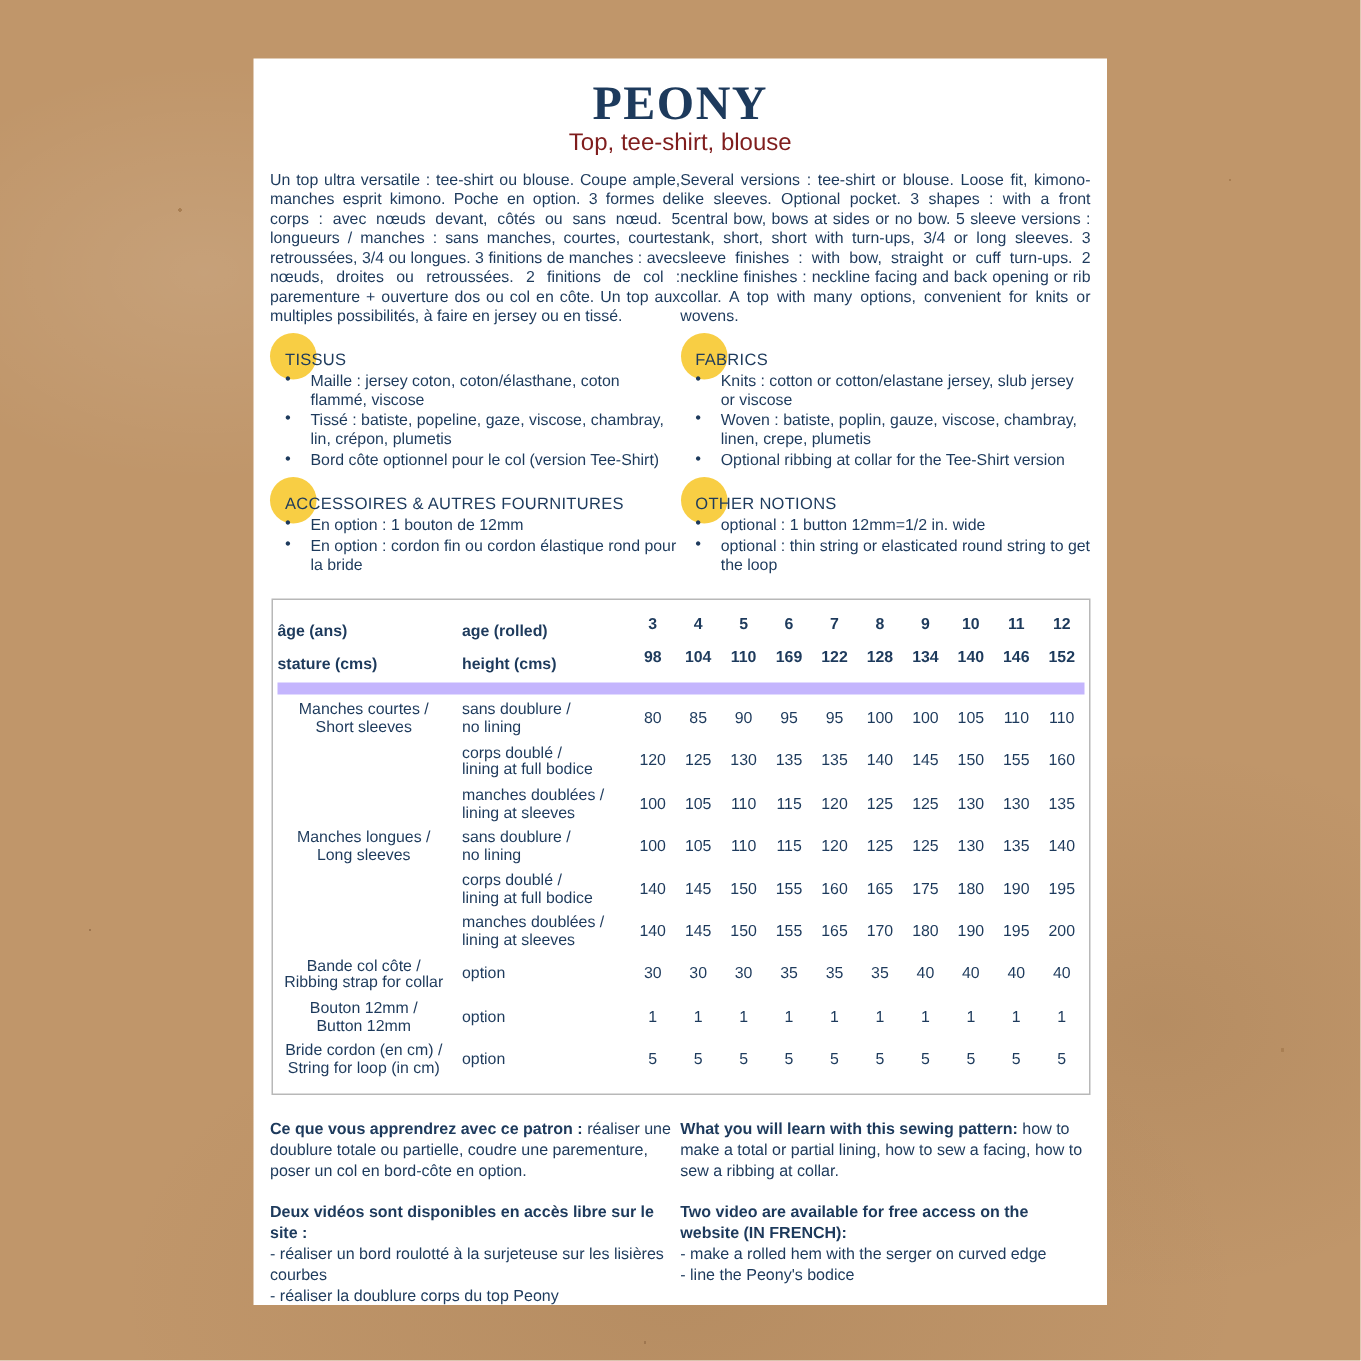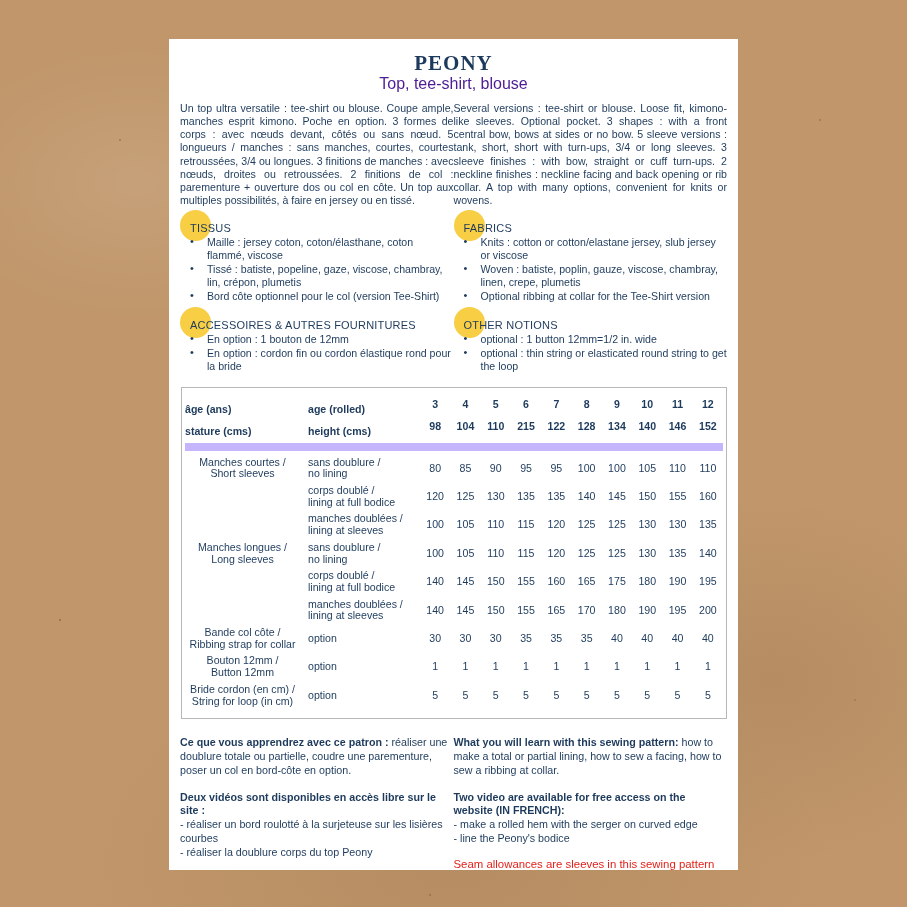--- a/index.html
+++ b/index.html
@@ -21,23 +21,23 @@
   }
   .paper {
     position:absolute; left:169px; top:39px; width:569px; height:831px;
     background:#ffffff; padding:13px 11px 0 11px; overflow:hidden;
     color:#1d3a5c;
   }
   
   .masthead { text-align:center; margin-bottom:9px; }
   .masthead h1 {
     font-family:"Liberation Serif","DejaVu Serif",serif;
-    font-size:21px; font-weight:bold; letter-spacing:1px; color:#1d3a5c; line-height:1.05;
+    font-size:32px; font-weight:bold; letter-spacing:1px; color:#1d3a5c; line-height:1.05;
   }
-  .masthead .subtitle { font-size:16px; color:#4c1d95; margin-top:1px; }
+  .masthead .subtitle { font-size:16px; color:#7f1d1d; margin-top:1px; }
   
   .grid2 { display:grid; grid-template-columns:1fr 1fr; }
   p.intro { font-size:10.6px; line-height:1.24; text-align:justify; color:#1d3a5c; }
   section.block { margin-top:15px; }
   .sechead { position:relative; font-size:11px; font-weight:normal; letter-spacing:.2px; margin-left:10px; margin-bottom:2px; }
   .sechead .dot { position:absolute; left:-10px; top:-12px; width:31px; height:31px; border-radius:50%; z-index:0; }
   .sechead .ht { position:relative; z-index:1; }
   ul.bullets { list-style:none; margin-top:2px; padding-left:27px; }
   ul.bullets li { position:relative; font-size:10.6px; line-height:1.22; margin-bottom:1px; }
   ul.bullets li::before { content:"\2022"; position:absolute; left:-17px; top:-1px; font-size:11px; }
@@ -123,21 +123,21 @@
         <div class="td num">10</div>
         <div class="td num">11</div>
         <div class="td num">12</div>
       </div>
       <div class="tr head head2">
         <div class="td c1">stature (cms)</div>
         <div class="td c2">height (cms)</div>
         <div class="td num">98</div>
         <div class="td num">104</div>
         <div class="td num">110</div>
-        <div class="td num">215</div>
+        <div class="td num">169</div>
         <div class="td num">122</div>
         <div class="td num">128</div>
         <div class="td num">134</div>
         <div class="td num">140</div>
         <div class="td num">146</div>
         <div class="td num">152</div>
       </div>
       <div class="tr body">
         <div class="td c1 group">
           <div class="">Manches courtes /</div>

